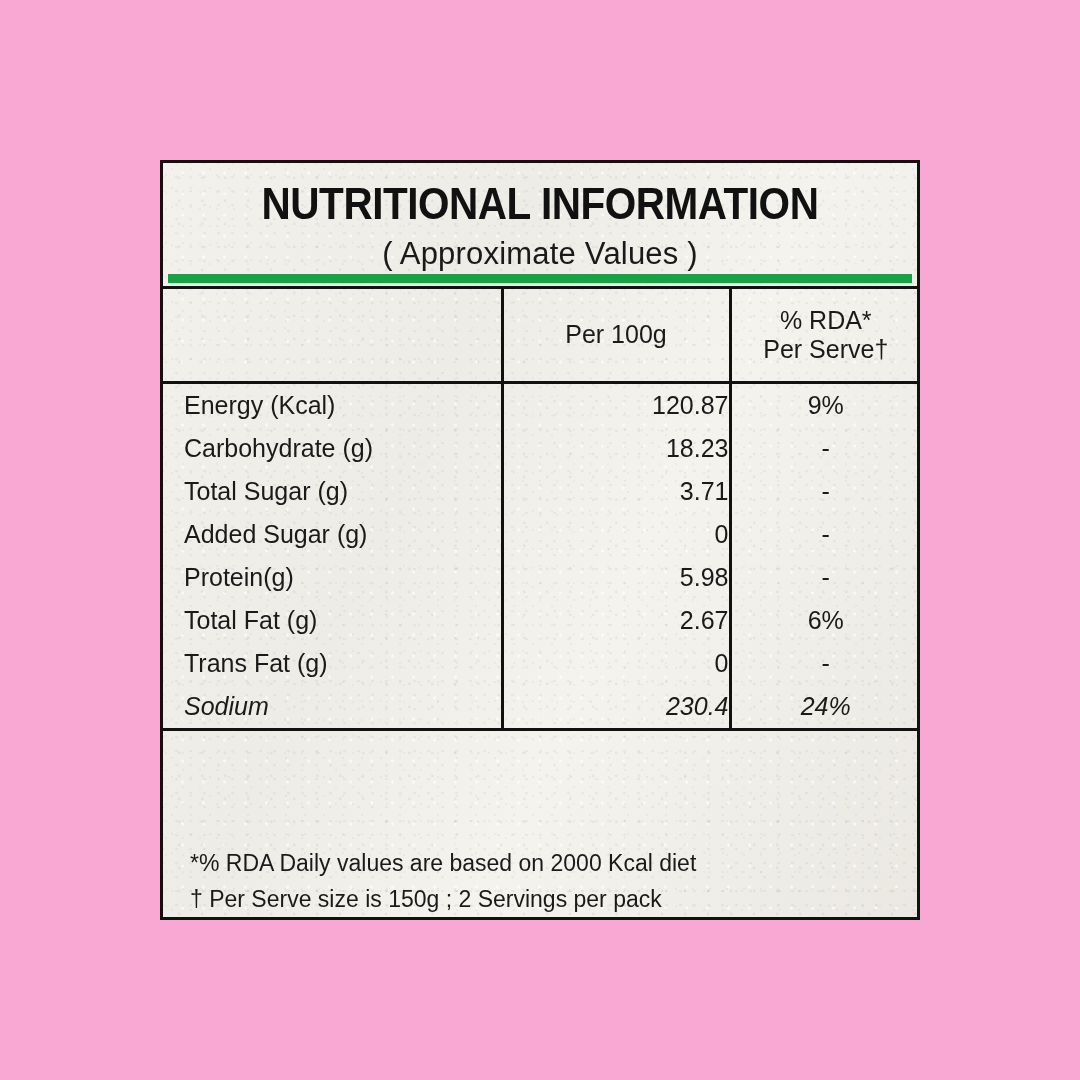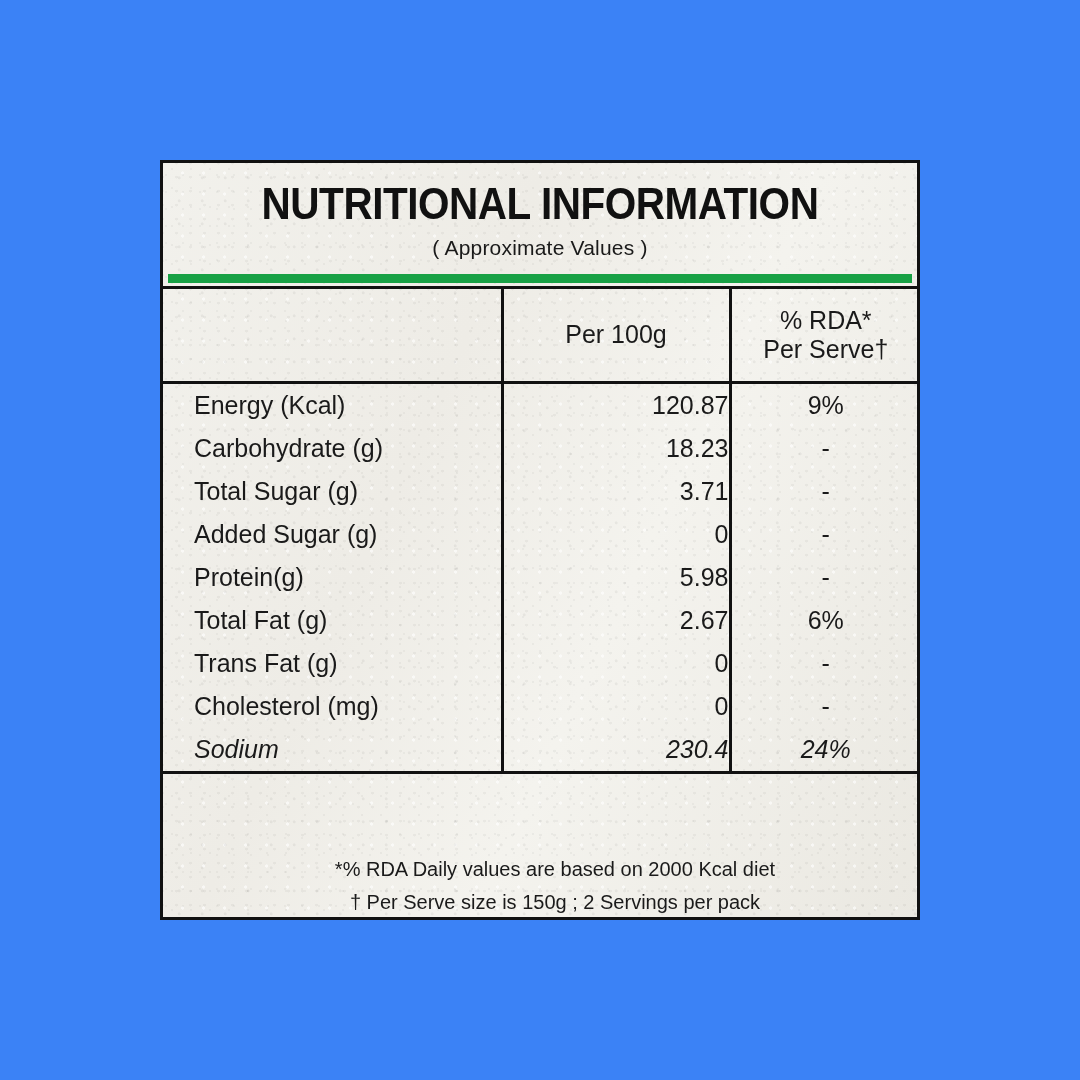--- a/index.html
+++ b/index.html
@@ -11,21 +11,21 @@
     overflow: hidden;
   }
   body {
     font-family: "Liberation Sans", sans-serif;
   }
 
   .stage {
     position: relative;
     width: 1080px;
     height: 1080px;
-    background: #3b82f6;
+    background: #f9a8d4;
   }
 
   
   .panel {
     position: absolute;
     left: 160px;
     top: 160px;
     width: 760px;
     height: 760px;
     background:
@@ -64,21 +64,21 @@
     font-size: 44px;
     letter-spacing: -0.5px;
     color: #111111;
     transform: scaleX(0.92);
     transform-origin: center;
     line-height: 1.1;
     margin: 0;
   }
   .subtitle {
     font-family: "Liberation Sans", sans-serif;
-    font-size: 21px;
+    font-size: 31px;
     color: #1a1a1a;
     margin-top: 8px;
     letter-spacing: 0.2px;
   }
 
   .green-rule {
     position: absolute;
     left: 8px;
     top: 114px;
     width: calc(100% - 16px);
@@ -127,21 +127,21 @@
   }
   thead th.col-blank { border-right: 3px solid #111111; }
   thead th.col-per100 { border-right: 3px solid #111111; }
 
   tbody td {
     height: 43px;
     vertical-align: middle;
   }
   tbody td.label {
     text-align: left;
-    padding-left: 34px;
+    padding-left: 24px;
     border-right: 3px solid #111111;
     white-space: nowrap;
   }
   tbody td.label.indent {
   }
   tbody td.value {
     text-align: right;
     border-right: 3px solid #111111;
   }
   tbody td.rda {
@@ -156,26 +156,25 @@
   .footnotes {
     position: absolute;
     left: 0;
     bottom: 0;
     width: 100%;
     padding: 0 0 0 30px;
     box-sizing: border-box;
   }
   .footnote {
     font-family: "Liberation Sans", sans-serif;
-    font-size: 20px;
+    font-size: 23px;
     color: #1a1a1a;
     line-height: 1.42;
     margin: 0 0 4px 0;
     white-space: nowrap;
-    text-align: center;
   }
 </style>
 </head>
 <body>
 
 <div class="stage">
 
   <div class="panel">
 
     <div class="header">
@@ -240,25 +239,20 @@
           <td class="rda">6%</td>
         </tr>
 
         <tr>
           <td class="label indent">Trans Fat (g)</td>
           <td class="value">0</td>
           <td class="rda">-</td>
         </tr>
 
 
-        <tr>
-          <td class="label indent">Cholesterol (mg)</td>
-          <td class="value">0</td>
-          <td class="rda">-</td>
-        </tr>
 
         <tr class="last">
           <td class="label">Sodium</td>
           <td class="value">230.4</td>
           <td class="rda">24%</td>
         </tr>
 
       </tbody>
     </table>
 

